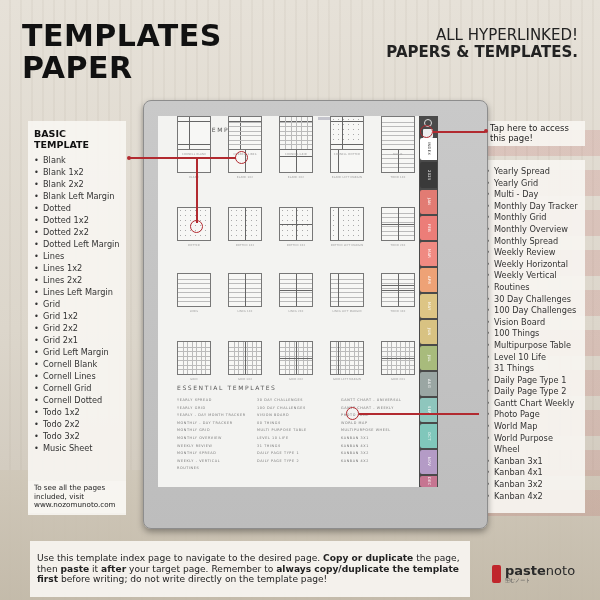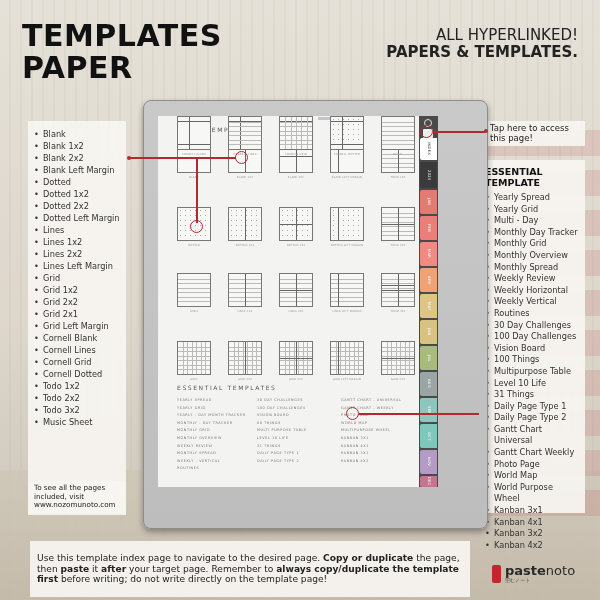--- a/index.html
+++ b/index.html
@@ -102,20 +102,21 @@
   <div>TEMPLATES</div>
   <div>PAPER</div>
 </div>
 
 <div class="tagline">
   <div>ALL HYPERLINKED!</div>
   <div><b>PAPERS &amp; TEMPLATES.</b></div>
 </div>
 
 <div class="panel basic-panel">
+  <h3>BASIC TEMPLATE</h3>
   <ul id="basic-list">
       <li>Blank</li>
       <li>Blank 1x2</li>
       <li>Blank 2x2</li>
       <li>Blank Left Margin</li>
       <li>Dotted</li>
       <li>Dotted 1x2</li>
       <li>Dotted 2x2</li>
       <li>Dotted Left Margin</li>
       <li>Lines</li>
@@ -134,21 +135,20 @@
       <li>Todo 1x2</li>
       <li>Todo 2x2</li>
       <li>Todo 3x2</li>
       <li>Music Sheet</li>
     </ul>
 </div>
 <div class="visit-note">To see all the pages included, visit www.nozomunoto.com</div>
 
 <div class="tap-note">Tap here to access this page!</div>
 <div class="panel essential-panel">
-  <h3>ESSENTIAL TEMPLATE</h3>
   <ul id="essential-list">
       <li>Yearly Spread</li>
       <li>Yearly Grid</li>
       <li>Multi - Day</li>
       <li>Monthly Day Tracker</li>
       <li>Monthly Grid</li>
       <li>Monthly Overview</li>
       <li>Monthly Spread</li>
       <li>Weekly Review</li>
       <li>Weekly Horizontal</li>
@@ -156,21 +156,20 @@
       <li>Routines</li>
       <li>30 Day Challenges</li>
       <li>100 Day Challenges</li>
       <li>Vision Board</li>
       <li>100 Things</li>
       <li>Multipurpose Table</li>
       <li>Level 10 Life</li>
       <li>31 Things</li>
       <li>Daily Page Type 1</li>
       <li>Daily Page Type 2</li>
-      <li>Gantt Chart Universal</li>
       <li>Gantt Chart Weekly</li>
       <li>Photo Page</li>
       <li>World Map</li>
       <li>World Purpose Wheel</li>
       <li>Kanban 3x1</li>
       <li>Kanban 4x1</li>
       <li>Kanban 3x2</li>
       <li>Kanban 4x2</li>
     </ul>
 </div>

